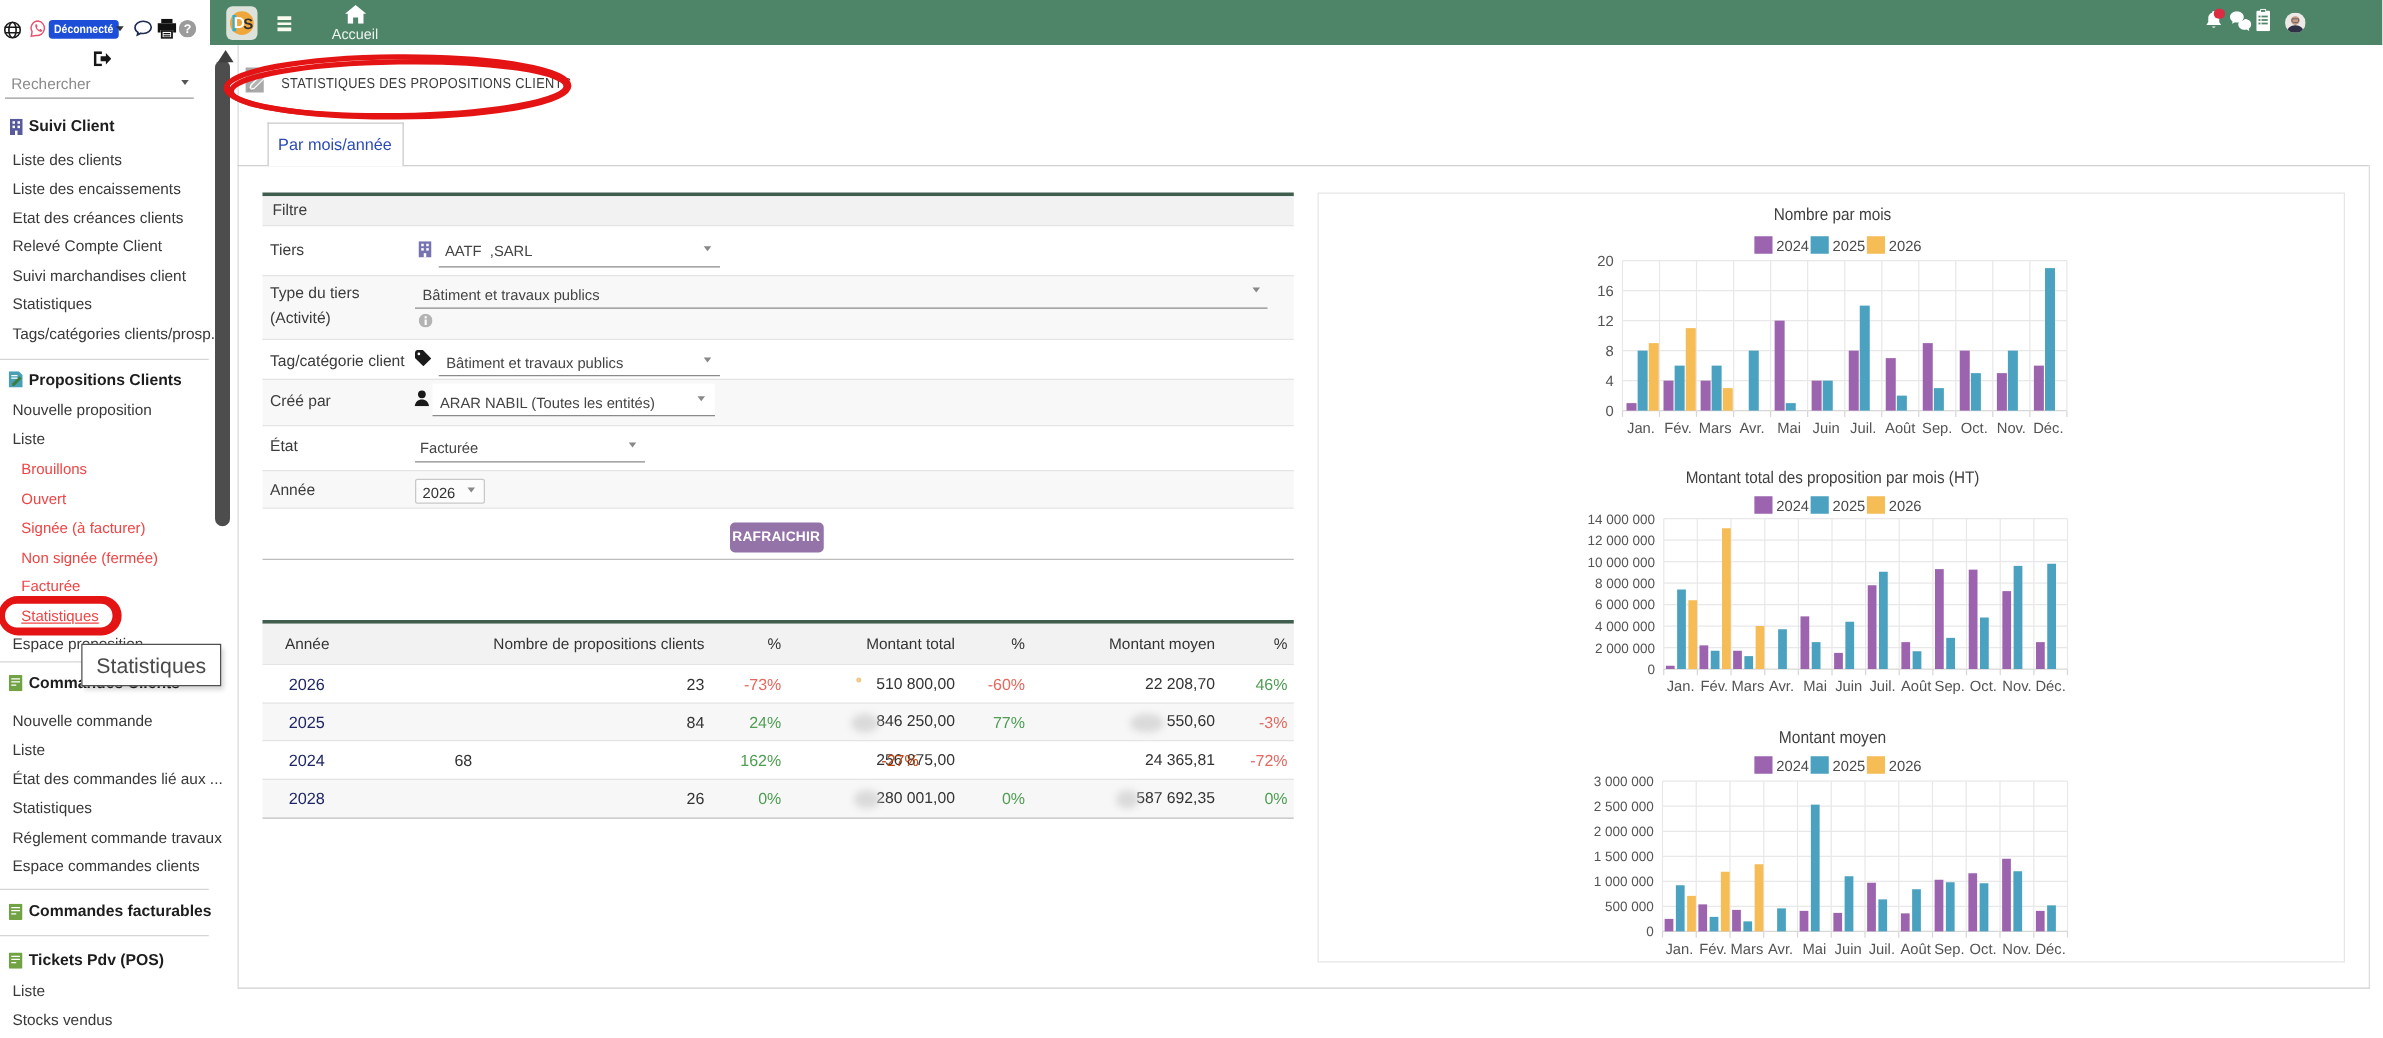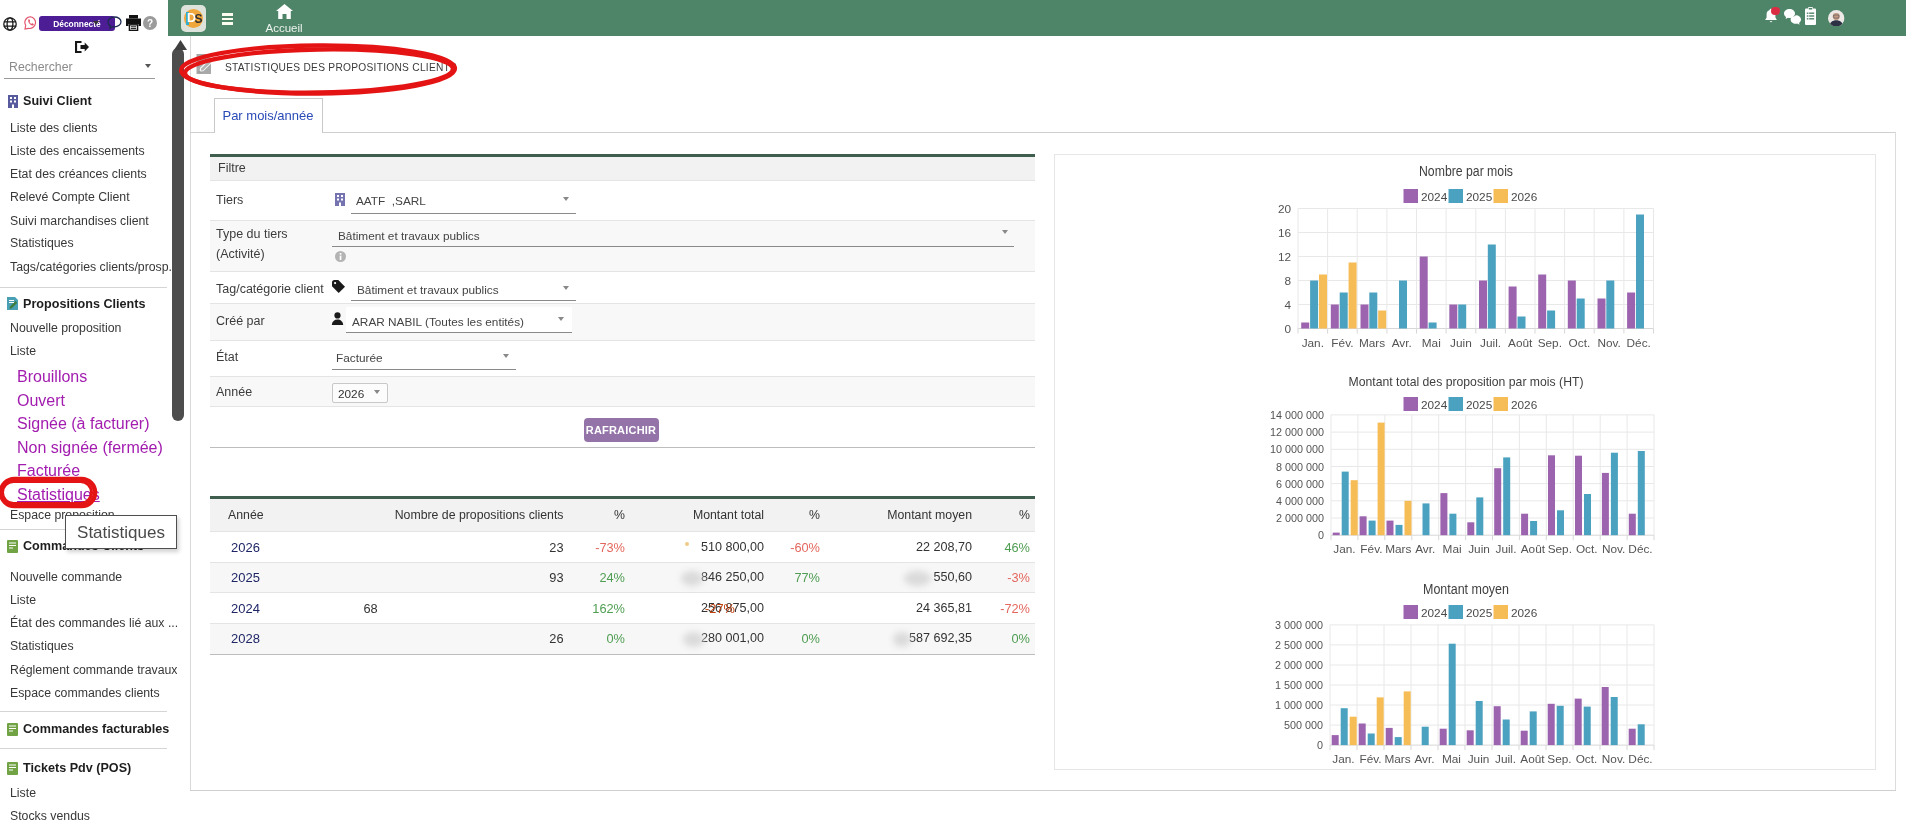--- a/index.html
+++ b/index.html
@@ -1,20 +1,20 @@
 <!DOCTYPE html>
 <html><head><meta charset="utf-8"><title>Statistiques</title>
 <style>
 *{margin:0;padding:0;box-sizing:border-box}
 body{font-family:"Liberation Sans",sans-serif;background:#fff;width:1906px;height:830px;overflow:hidden;position:relative}
 .abs{position:absolute}
 .lbl{font-size:12.5px;color:#3c3c3c}
 .caret{display:inline-block;width:0;height:0;border-left:3.5px solid transparent;border-right:3.5px solid transparent;border-top:4.5px solid #888}
 .menuitem{position:absolute;left:10px;font-size:12.3px;color:#383838;white-space:nowrap}
-.menusub{position:absolute;left:17px;font-size:16px;color:#a21caf;white-space:nowrap}
+.menusub{position:absolute;left:17px;font-size:12px;color:#ef4444;white-space:nowrap}
 .menuhead{position:absolute;left:23px;font-size:12.6px;font-weight:bold;color:#1d1d1d;white-space:nowrap}
 .msep{position:absolute;left:0;width:167px;border-top:1px solid #d5d5d5}
 </style></head>
 <body>
 <div class="abs" style="left:168px;top:0;width:1738px;height:36px;background:#4e8468"></div>
 <div class="abs" style="left:181px;top:5px;width:25px;height:27px;background:#dde3da;border-radius:5px"></div>
 <div class="abs" style="left:184px;top:9px;width:19px;height:19px;background:#efa73c;border-radius:50%"></div>
 <div class="abs" style="left:186px;top:11.5px;width:3px;height:13px;background:#35aecc"></div>
 <div class="abs" style="left:187px;top:11px;font-size:12.5px;font-weight:bold;color:#fff">D</div>
 <div class="abs" style="left:194.5px;top:12px;font-size:12px;font-weight:bold;color:#303030">S</div>
@@ -64,21 +64,21 @@
 <g fill="none" stroke="#1a1a1a" stroke-width="1.3">
       <circle cx="7" cy="7" r="6.2"></circle>
 <ellipse cx="7" cy="7" rx="2.9" ry="6.2"></ellipse>
       <path d="M.8 4.8h12.4M.8 9.2h12.4"></path>
     </g>
   </svg>
 <svg class="abs" style="left:24px;top:16px" width="13" height="14" viewBox="0 0 13 14">
 <path d="M6.5.8a5.6 5.6 0 0 0-4.8 8.5L1 13l3.8-.6A5.6 5.6 0 1 0 6.5.8z" fill="none" stroke="#e4546d" stroke-width="1.15"></path>
 <path d="M4.3 3.7c.25-.45.9-.5 1.15-.1l.55.95c.15.3.05.65-.2.9-.25.2-.3.5-.1.85.3.55.75 1.05 1.3 1.35.3.15.65.15.85-.1.25-.3.7-.35 1-.1l.75.65c.35.3.3.85-.1 1.1-.85.55-2.2.2-3.45-.95C4.8 7.2 3.9 5.3 4.3 3.7z" fill="#e4546d"></path>
   </svg>
-<div class="abs" style="left:39px;top:16px;width:76px;height:15px;background:#4c1d95;border-radius:3px;color:#fff;font-size:9.5px;font-weight:bold;text-align:center;line-height:15px"><span style="display:inline-block;transform:scaleX(.88);transform-origin:center">Déconnecté</span></div>
+<div class="abs" style="left:39px;top:16px;width:56px;height:15px;background:#1d4ed8;border-radius:3px;color:#fff;font-size:9.5px;font-weight:bold;text-align:center;line-height:15px"><span style="display:inline-block;transform:scaleX(.88);transform-origin:center">Déconnecté</span></div>
 <div class="abs caret" style="left:93px;top:21px;border-top-color:#333"></div>
 <svg class="abs" style="left:107px;top:16px" width="15" height="14" viewBox="0 0 15 14">
 <path d="M7.5 1C3.9 1 1 3.2 1 6c0 1.6.9 3 2.4 3.9L2.9 12l2.7-1.4c.6.2 1.2.2 1.9.2 3.6 0 6.5-2.2 6.5-5S11.1 1 7.5 1z" fill="none" stroke="#1d2b50" stroke-width="1.3"></path>
   </svg>
 <svg class="abs" style="left:126px;top:15px" width="15" height="16" viewBox="0 0 15 16">
 <rect x="3" y="0" width="9" height="3.5" fill="#111"></rect>
 <path d="M0 3.5h15v7.5h-2.5v-2h-10v2H0z" fill="#111"></path>
 <rect x="3.4" y="9.8" width="8.2" height="5.6" fill="#fff" stroke="#111" stroke-width="1.4"></rect>
 <path d="M4.8 11.8h5.4M4.8 13.6h5.4" stroke="#111" stroke-width="1"></path>
   </svg>
@@ -264,21 +264,21 @@
 <div class="abs" style="left:210px;top:531px;width:825px;height:31px;background:#fff;border-top:1px solid #e4e4e4"></div>
 <div class="abs" style="left:231px;top:539.5px;font-size:13px;color:#1f2666">2026</div>
 <div class="abs" style="left:363.5px;top:539.5px;width:200px;text-align:right;font-size:12.8px;color:#333">23</div>
 <div class="abs" style="left:425px;top:539.5px;width:200px;text-align:right;font-size:12.8px;color:#e4685f">-73%</div>
 <div class="abs" style="left:564px;top:539.5px;width:200px;text-align:right;font-size:12.6px;color:#333">510 800,00</div>
 <div class="abs" style="left:620px;top:539.5px;width:200px;text-align:right;font-size:12.8px;color:#e4685f">-60%</div>
 <div class="abs" style="left:772px;top:539.5px;width:200px;text-align:right;font-size:12.6px;color:#333">22 208,70</div>
 <div class="abs" style="left:830px;top:539.5px;width:200px;text-align:right;font-size:12.8px;color:#4f9e53">46%</div>
 <div class="abs" style="left:210px;top:561.5px;width:825px;height:31px;background:#f7f7f7;border-top:1px solid #e4e4e4"></div>
 <div class="abs" style="left:231px;top:570.0px;font-size:13px;color:#1f2666">2025</div>
-<div class="abs" style="left:363.5px;top:570.0px;width:200px;text-align:right;font-size:12.8px;color:#333">93</div>
+<div class="abs" style="left:363.5px;top:570.0px;width:200px;text-align:right;font-size:12.8px;color:#333">84</div>
 <div class="abs" style="left:425px;top:570.0px;width:200px;text-align:right;font-size:12.8px;color:#4f9e53">24%</div>
 <div class="abs" style="left:564px;top:570.0px;width:200px;text-align:right;font-size:12.6px;color:#333">846 250,00</div>
 <div class="abs" style="left:620px;top:570.0px;width:200px;text-align:right;font-size:12.8px;color:#4f9e53">77%</div>
 <div class="abs" style="left:772px;top:570.0px;width:200px;text-align:right;font-size:12.6px;color:#333">550,60</div>
 <div class="abs" style="left:830px;top:570.0px;width:200px;text-align:right;font-size:12.8px;color:#e4685f">-3%</div>
 <div class="abs" style="left:210px;top:592px;width:825px;height:31px;background:#fff;border-top:1px solid #e4e4e4"></div>
 <div class="abs" style="left:231px;top:600.5px;font-size:13px;color:#1f2666">2024</div>
 <div class="abs" style="left:363.5px;top:600.5px;width:200px;text-align:left;font-size:12.8px;color:#333">68</div>
 <div class="abs" style="left:425px;top:600.5px;width:200px;text-align:right;font-size:12.8px;color:#4f9e53">162%</div>
 <div class="abs" style="left:564px;top:600.5px;width:200px;text-align:right;font-size:12.6px;color:#333">256 875,00</div>

